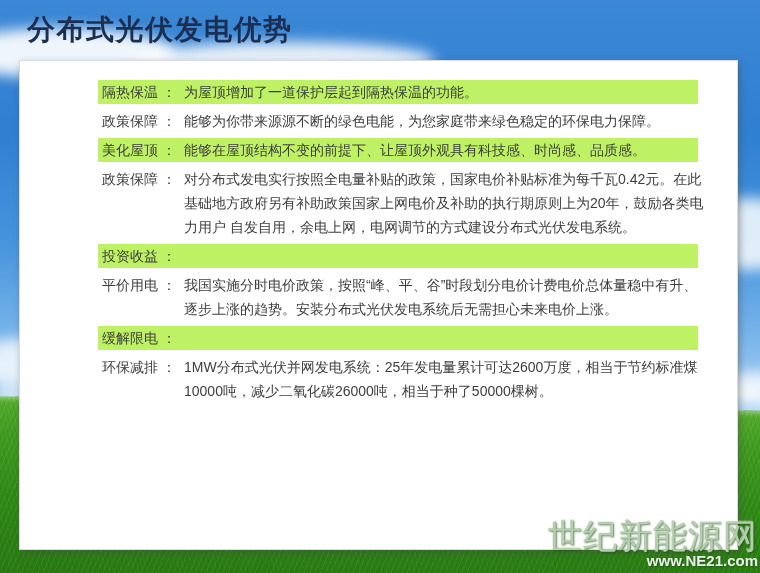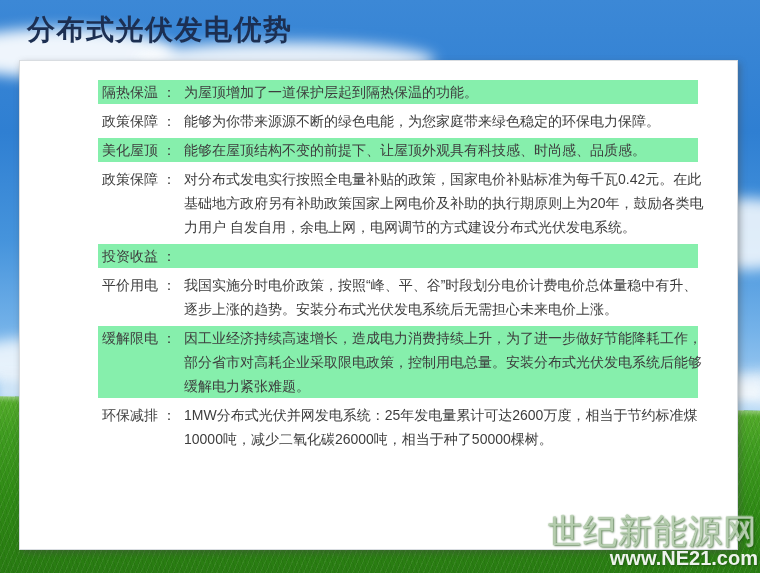--- a/index.html
+++ b/index.html
@@ -44,37 +44,37 @@
   .card{
     position:absolute;left:19px;top:60px;width:719px;height:490px;z-index:3;
     background:#ffffff;border:1px solid #d9dde1;box-sizing:border-box;
     box-shadow:2px 3px 7px rgba(70,70,70,.45);
   }
   .rows{position:absolute;left:78px;top:19px;width:600px;}
   .row{
     display:flex;align-items:flex-start;margin-bottom:5px;
     font-size:14px;line-height:24px;color:#3d3d3d;
   }
-  .row.hl{background:#86efac;}
+  .row.hl{background:#bef264;}
   .row-label{
     flex:0 0 74px;display:flex;justify-content:space-between;
     padding-left:4px;white-space:nowrap;
   }
   .row-content{flex:1;padding-left:8px;white-space:pre;}
   
   .watermark{
     position:absolute;right:2px;bottom:5px;z-index:4;text-align:right;line-height:1.0;
   }
   .wm-name{
     font-size:34px;font-weight:normal;letter-spacing:1px;
     color:rgba(255,255,255,.62);
     text-shadow:0 0 1px #3a7a28,1px 1px 2px rgba(25,70,15,.65),-1px -1px 1px rgba(255,255,255,.6);
   }
   .wm-url{
-    font-size:20px;font-weight:bold;
+    font-size:15px;font-weight:bold;
     color:rgba(255,255,255,.92);
     text-shadow:1px 1px 2px rgba(25,70,15,.7);
     margin-left:6px;
   }
 </style>
 </head>
 <body>
 
 <div class="sky"></div>
 <div class="cloud c1"></div>
@@ -131,23 +131,20 @@
           <span>：</span>
         </span>
         <span class="row-content">我国实施分时电价政策，按照“峰、平、谷”时段划分电价计费电价总体量稳中有升、
 逐步上涨的趋势。安装分布式光伏发电系统后无需担心未来电价上涨。</span>
       </div>
       <div class="row hl">
         <span class="row-label">
           <span>缓解限电</span>
           <span>：</span>
         </span>
-        <span class="row-content">因工业经济持续高速增长，造成电力消费持续上升，为了进一步做好节能降耗工作，
-部分省市对高耗企业采取限电政策，控制用电总量。安装分布式光伏发电系统后能够
-缓解电力紧张难题。</span>
       </div>
       <div class="row">
         <span class="row-label">
           <span>环保减排</span>
           <span>：</span>
         </span>
         <span class="row-content">1MW分布式光伏并网发电系统：25年发电量累计可达2600万度，相当于节约标准煤
 10000吨，减少二氧化碳26000吨，相当于种了50000棵树。</span>
       </div>
     </div>

